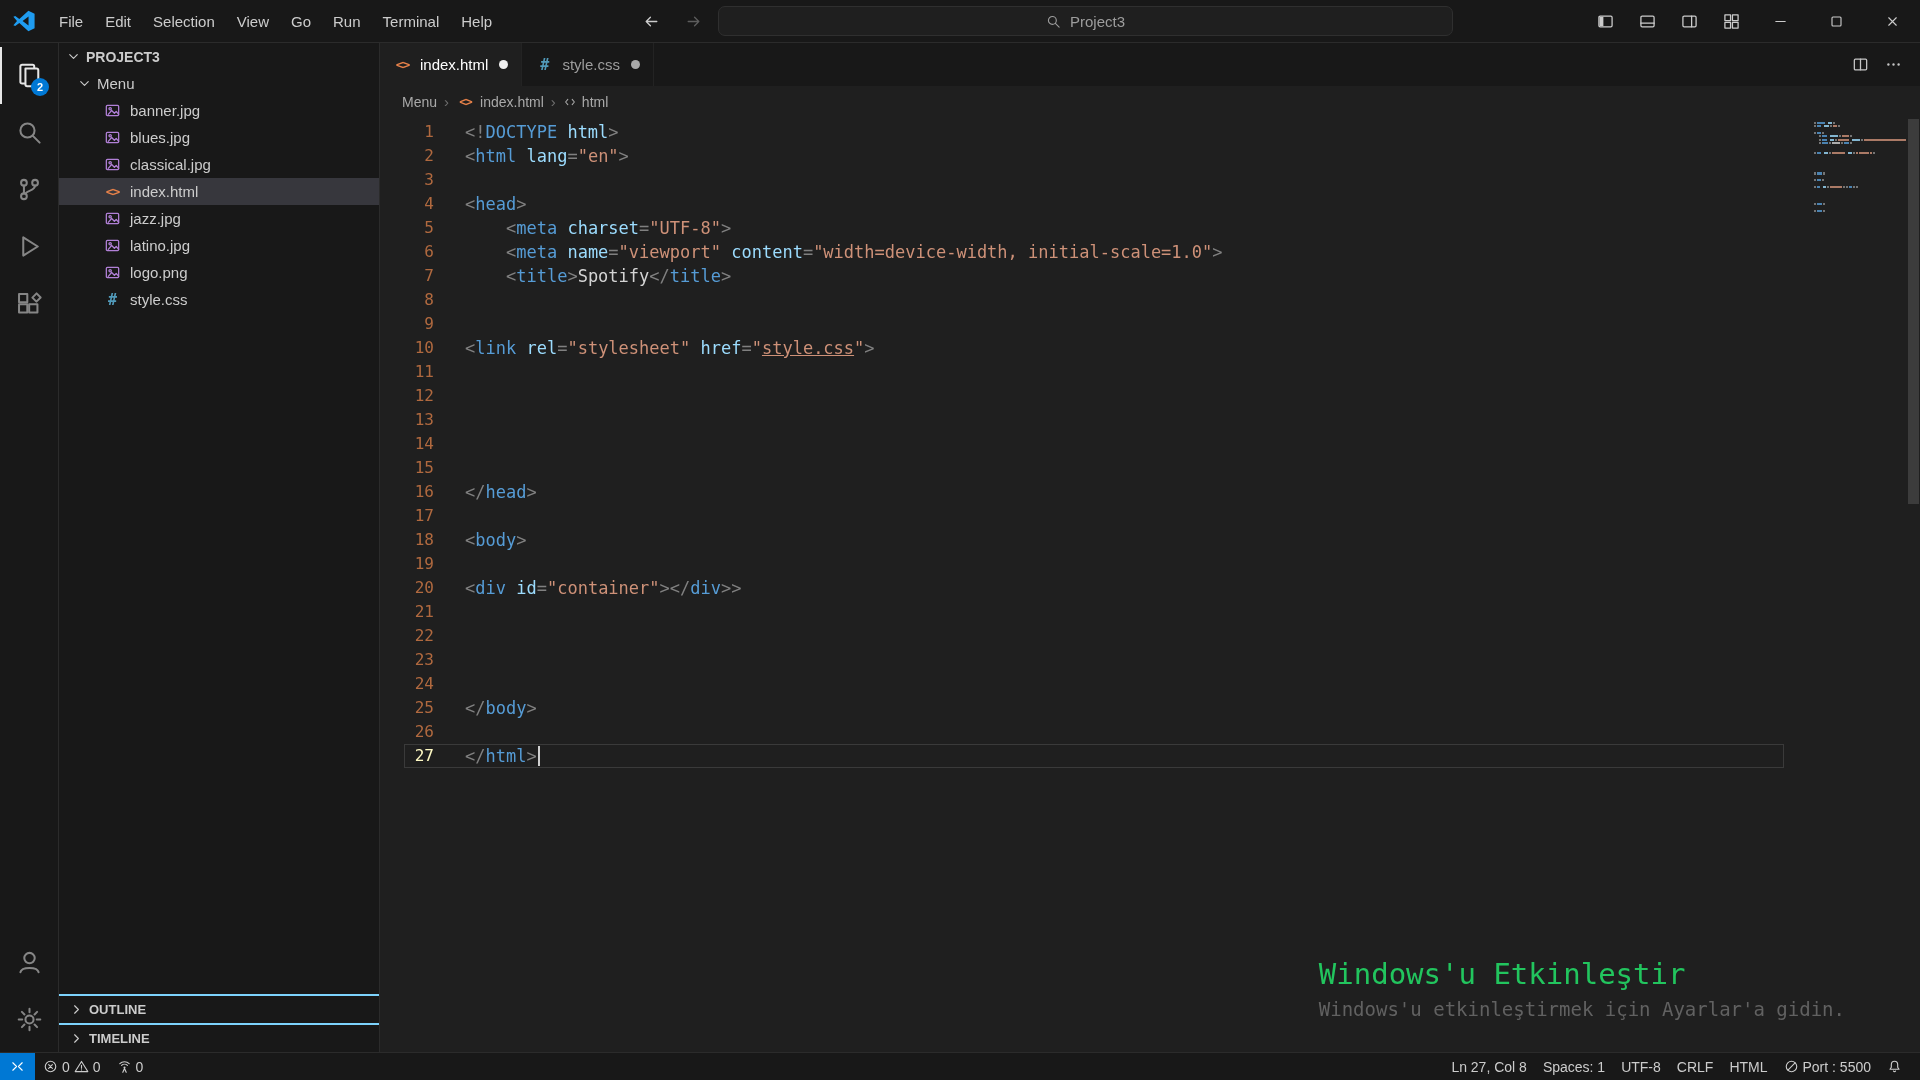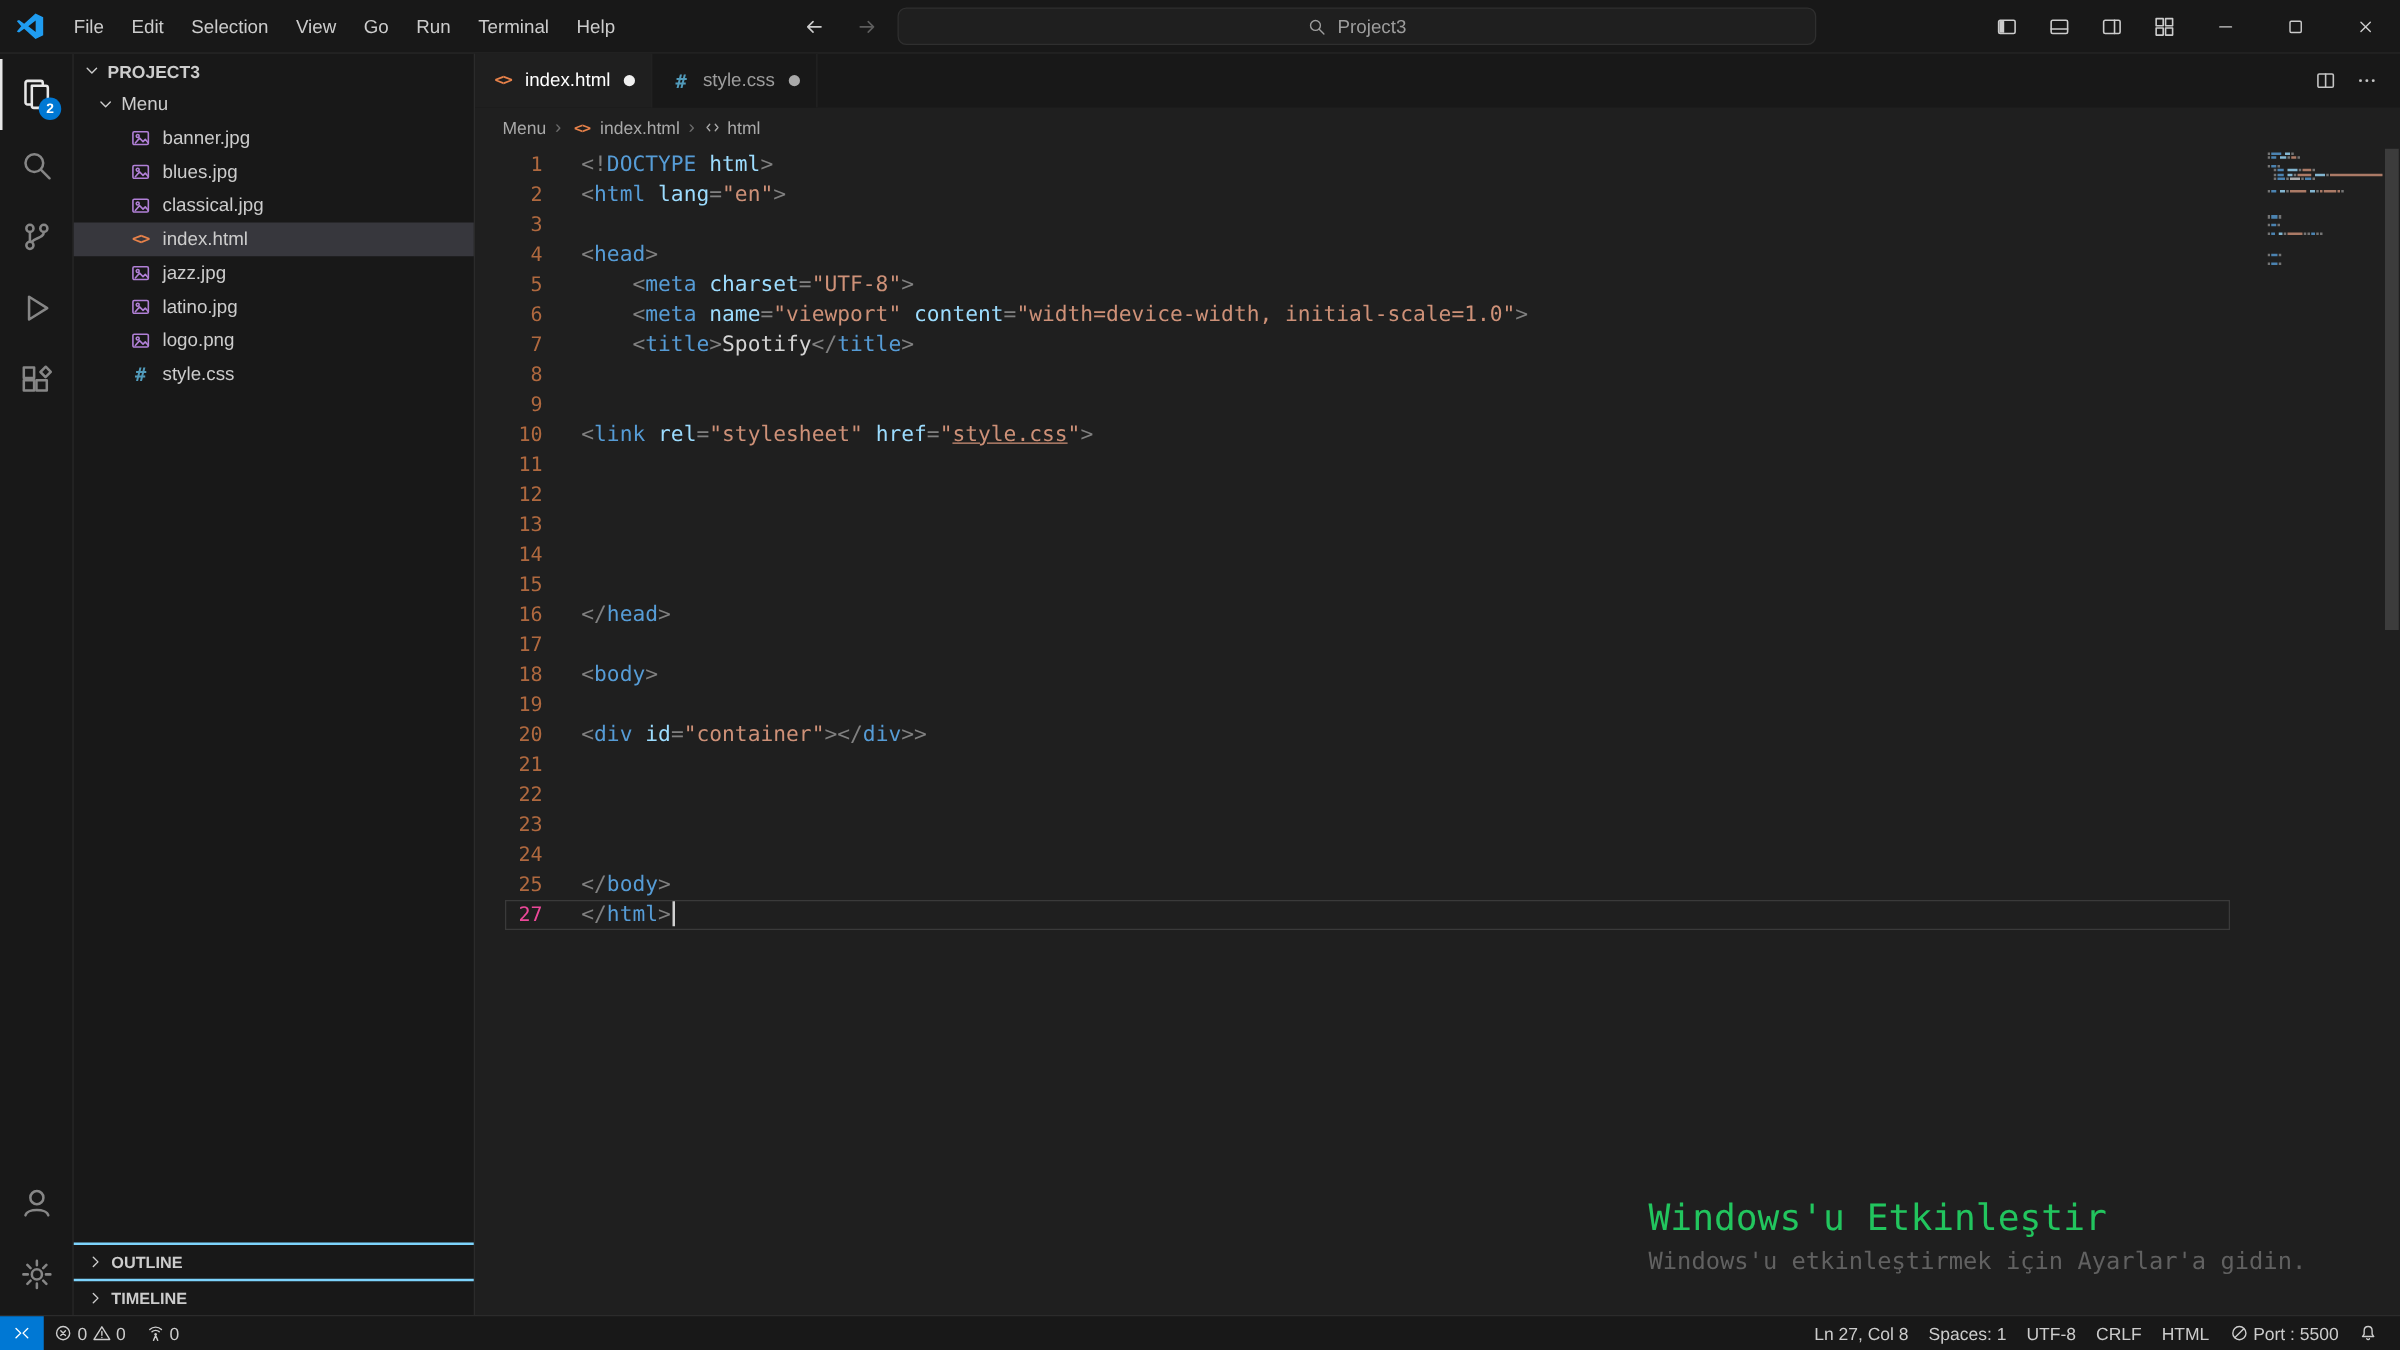--- a/index.html
+++ b/index.html
@@ -82,21 +82,21 @@
   .bc-sep{color:#6e6e6e;font-size:15px;}
   .bc-ic{font-size:12px;}
   .bc-ic svg{width:14px;height:14px;}
 
   .code-wrap{flex:1;position:relative;overflow:hidden;
     font-family:"DejaVu Sans Mono","Liberation Mono",monospace;font-size:17px;}
   .code-lines{padding:3px 0 0 24px;}
   .code-line{height:24px;display:flex;width:1380px;}
   .code-line.current{box-shadow:inset 0 0 0 1px #3a3a3a;}
   .line-number{width:30px;text-align:right;color:#b0693f;flex-shrink:0;font-size:16px;line-height:24px;}
-  .code-line.current .line-number{color:#ec4899;}
+  .code-line.current .line-number{color:#fef9c3;}
   .line-content{margin-left:31px;white-space:pre;line-height:24px;color:#d4d4d4;}
   .tok-t{color:#569cd6;}
   .tok-a{color:#9cdcfe;}
   .tok-s{color:#ce9178;}
   .tok-p{color:#808080;}
   .tok-x{color:#d4d4d4;}
   .tok-l{color:#ce9178;text-decoration:underline;}
   .cursor{display:inline-block;width:2px;height:20px;background:#d0d0d0;margin-left:1px;vertical-align:-4px;}
 
   .minimap{position:absolute;top:4px;right:14px;width:92px;overflow:hidden;}
@@ -528,20 +528,24 @@
               <span class="line-content"></span>
             </div>
             <div class="code-line">
               <span class="line-number">24</span>
               <span class="line-content"></span>
             </div>
             <div class="code-line">
               <span class="line-number">25</span>
               <span class="line-content"><span class="tok-p">&lt;/</span><span class="tok-t">body</span><span class="tok-p">&gt;</span></span>
             </div>
+            <div class="code-line">
+              <span class="line-number">26</span>
+              <span class="line-content"></span>
+            </div>
             <div class="code-line current">
               <span class="line-number">27</span>
               <span class="line-content"><span class="tok-p">&lt;/</span><span class="tok-t">html</span><span class="tok-p">&gt;</span><span class="cursor"></span></span>
             </div>
           </div>
         <div class="minimap">
             <div class="mm-line">
               <span class="mm-tok mm-p" style="width: 2.2px;"></span>
               <span class="mm-tok mm-t" style="width: 7.7px;"></span>
               <span class="mm-gap" style="width: 1.1px;"></span>

